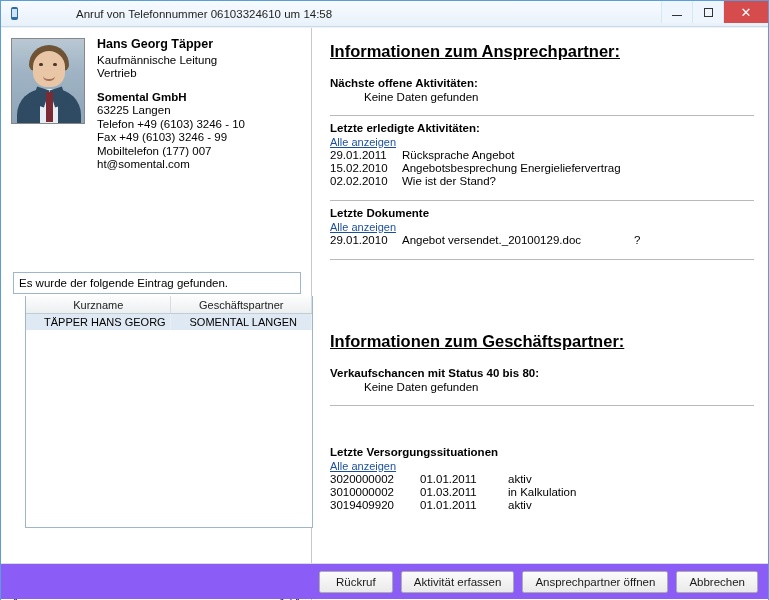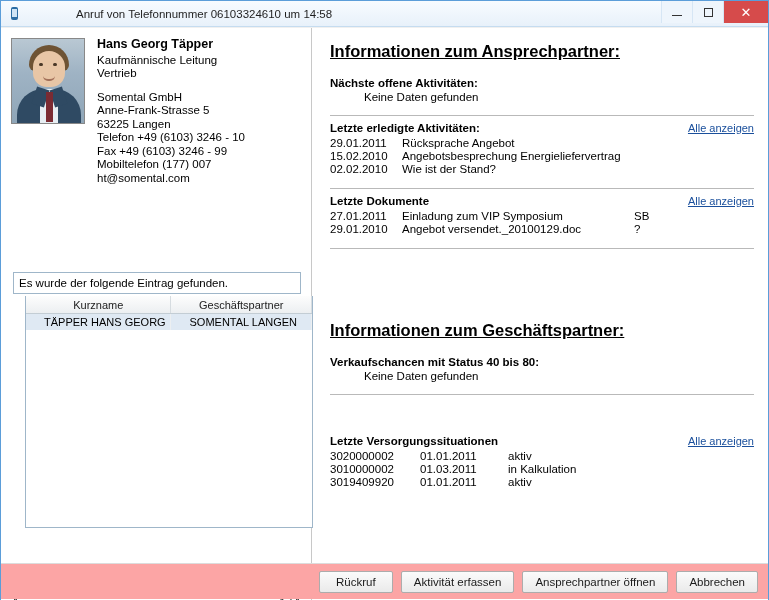--- a/index.html
+++ b/index.html
@@ -164,21 +164,21 @@
     color: #000;
     line-height: 13.5px;
   }
   .contact-text .name {
     font-weight: bold;
     font-size: 12.5px;
     margin-bottom: 2px;
   }
   .contact-text .role { }
   .contact-text .dept { margin-bottom: 10px; }
-  .contact-text .company { font-weight: normal; }
+  .contact-text .company { font-weight: bold; }
   .contact-text .line { }
 
   .found-box {
     position: absolute;
     left: 12px; top: 244px;
     width: 288px;
     height: 22px;
     border: 1px solid #9fb6c9;
     background: #ffffff;
     font-size: 11.5px;
@@ -262,20 +262,21 @@
   .plain { font-size: 11.5px; padding-left: 34px; }
   .hr {
     border: none;
     border-top: 1px solid #b9b9b9;
     margin: 12px 0 6px 0;
   }
   .row-head {
     display: flex;
     justify-content: space-between;
     align-items: baseline;
+    flex-direction: column;
   }
   .link {
     color: #1a4f9c;
     text-decoration: underline;
     font-size: 11px;
     cursor: pointer;
   }
   table.items {
     width: 100%;
     border-collapse: collapse;
@@ -295,21 +296,21 @@
   td.c-state { }
 
   .spacer-lg { height: 66px; }
 
   
   .footer {
     position: absolute;
     left: 0; bottom: 0;
     width: 767px;
     height: 36px;
-    background: #fca5a5;
+    background: #8b5cf6;
     border-top: 1px solid #dcdcdc;
     display: flex;
     justify-content: flex-end;
     align-items: center;
     padding-right: 10px;
     gap: 8px;
   }
   .btn {
     height: 22px;
     min-width: 74px;
@@ -362,21 +363,20 @@
           <span class="shirt"></span>
           <span class="collar-l"></span>
           <span class="collar-r"></span>
           <span class="tie"></span>
         </div>
         <div class="contact-text">
           <div class="name">Hans Georg Täpper</div>
           <div class="role">Kaufmännische Leitung</div>
           <div class="dept">Vertrieb</div>
           <div class="company">Somental GmbH</div>
-          <div class="line">Anne-Frank-Strasse 5</div>
           <div class="line">63225 Langen</div>
           <div class="line">Telefon +49 (6103) 3246 - 10</div>
           <div class="line">Fax +49 (6103) 3246 - 99</div>
           <div class="line">Mobiltelefon (177) 007</div>
           <div class="line">ht@somental.com</div>
         </div>
       </div>
 
       <div class="found-box">Es wurde der folgende Eintrag gefunden.</div>
 
@@ -428,25 +428,20 @@
         </table>
 
       <hr class="hr">
 
       <div class="row-head">
         <span class="sub-head">Letzte Dokumente</span>
         <span class="link">Alle anzeigen</span>
       </div>
       <table class="items">
         <tbody>
-            <tr>
-          <td class="c-date">27.01.2011</td>
-          <td class="c-desc">Einladung zum VIP Symposium</td>
-          <td class="c-tag">SB</td>
-        </tr>
         <tr>
           <td class="c-date">29.01.2010</td>
           <td class="c-desc">Angebot versendet._20100129.doc</td>
           <td class="c-tag">?</td>
         </tr>
       </tbody>
         </table>
 
       <hr class="hr">
 

